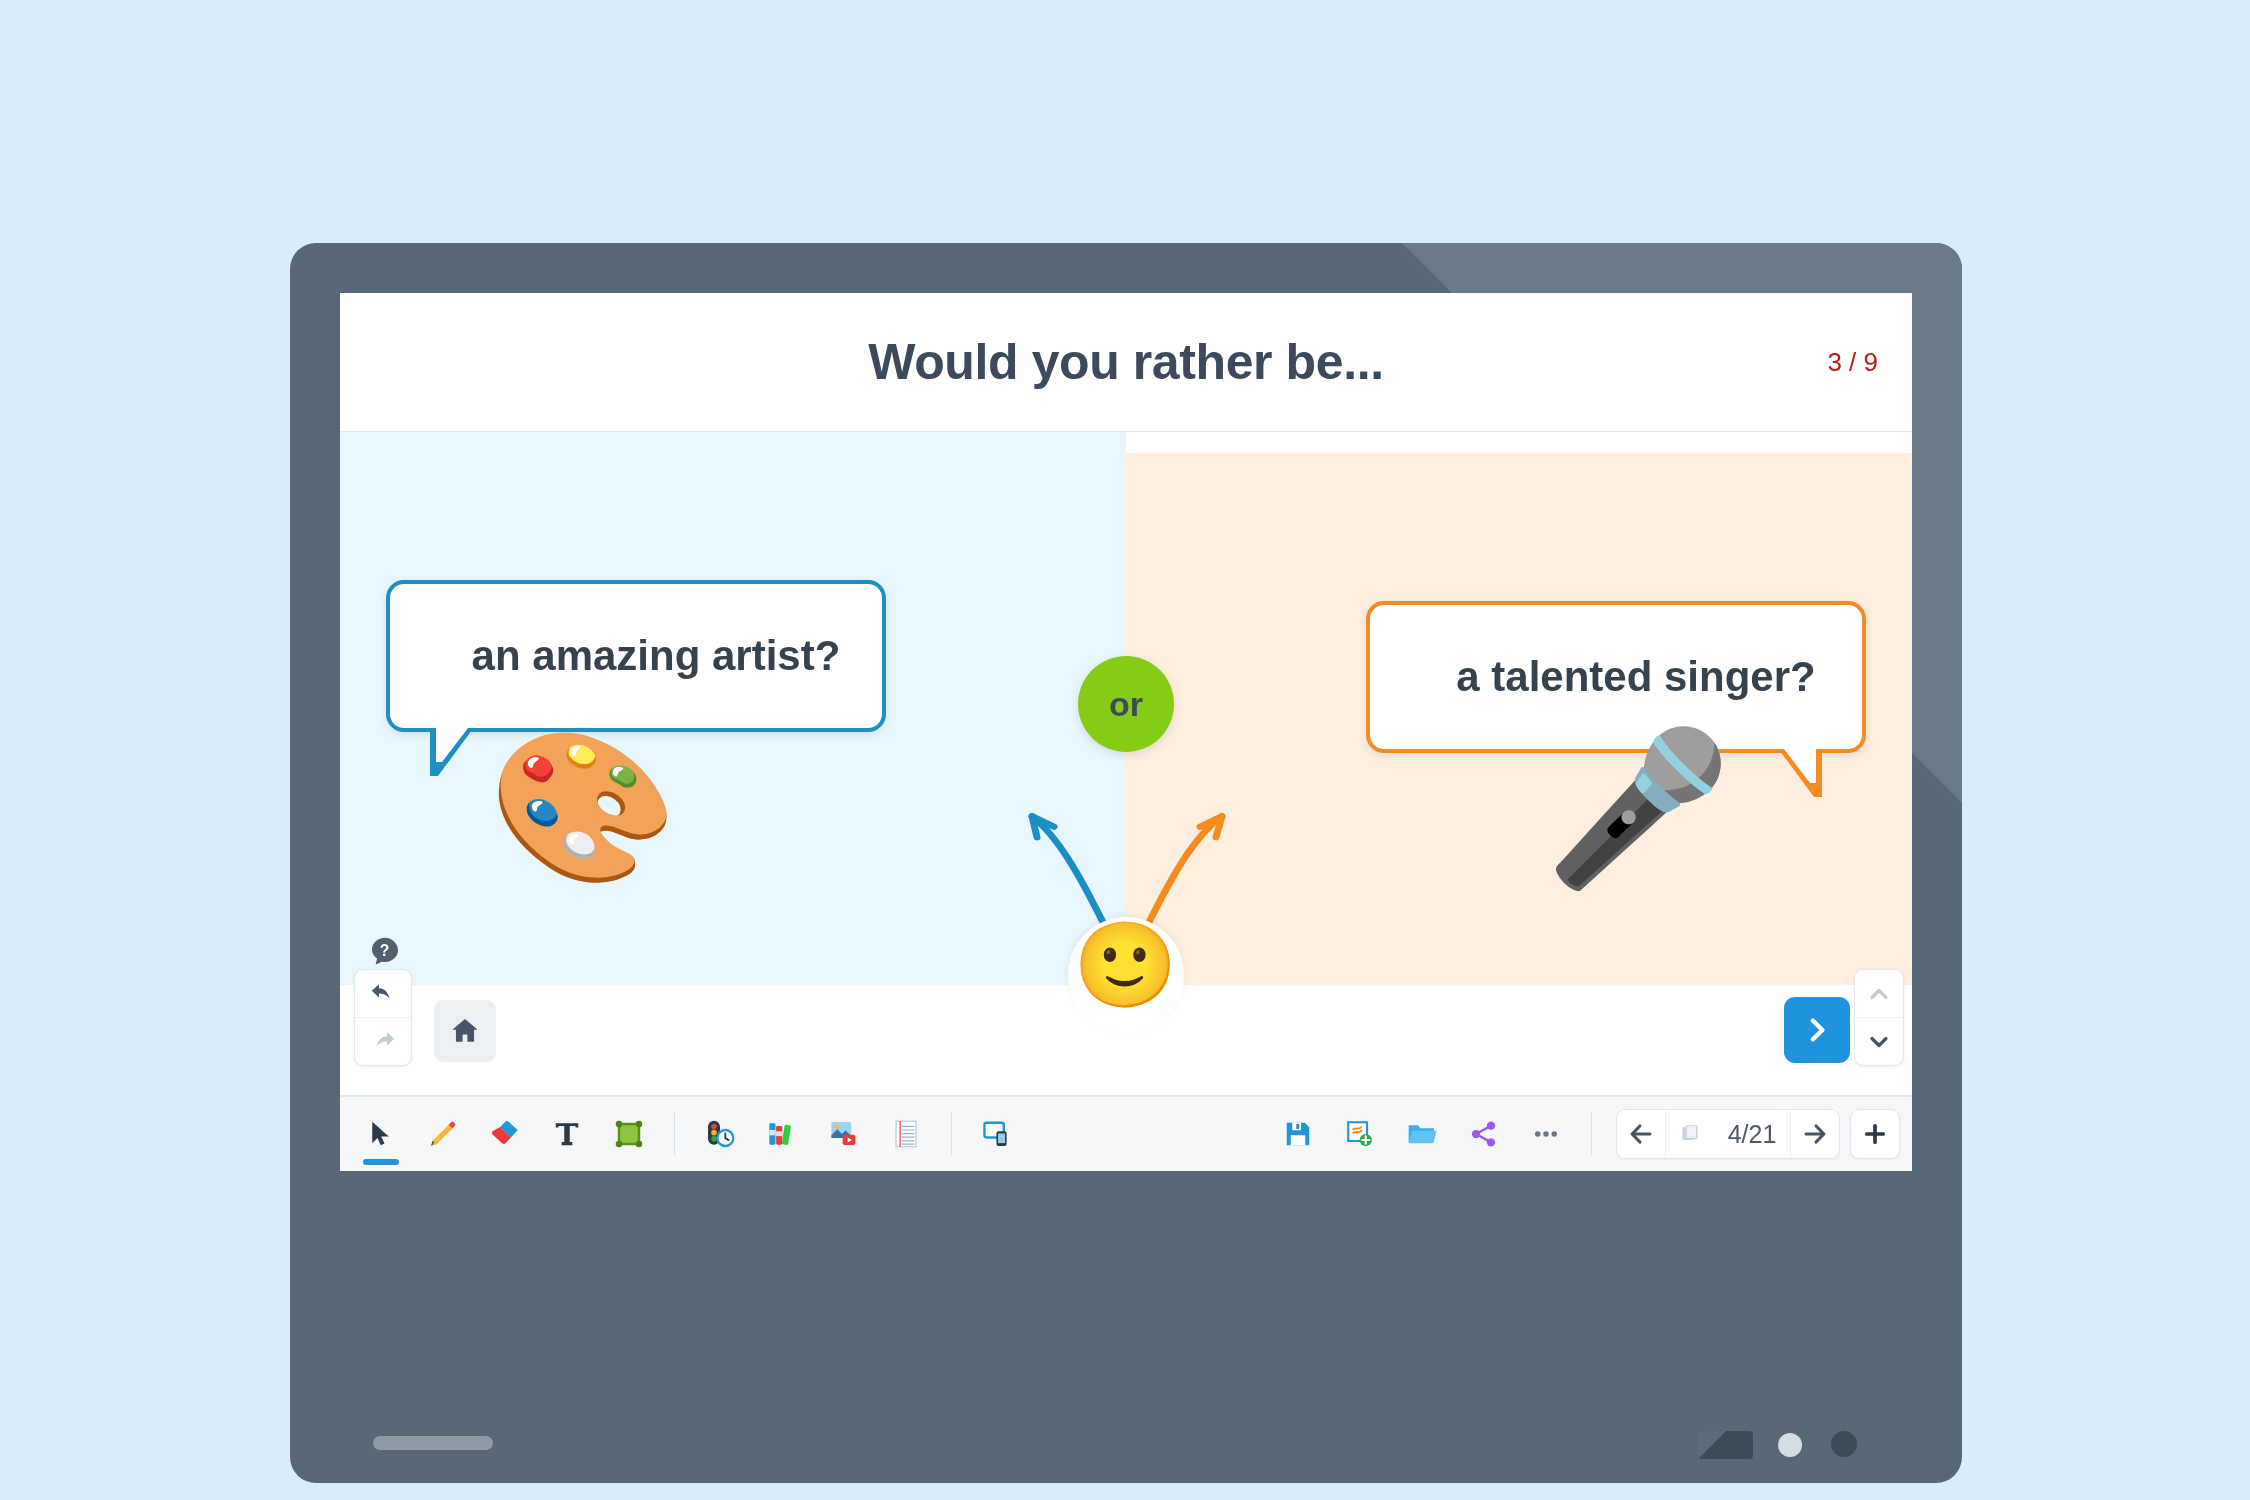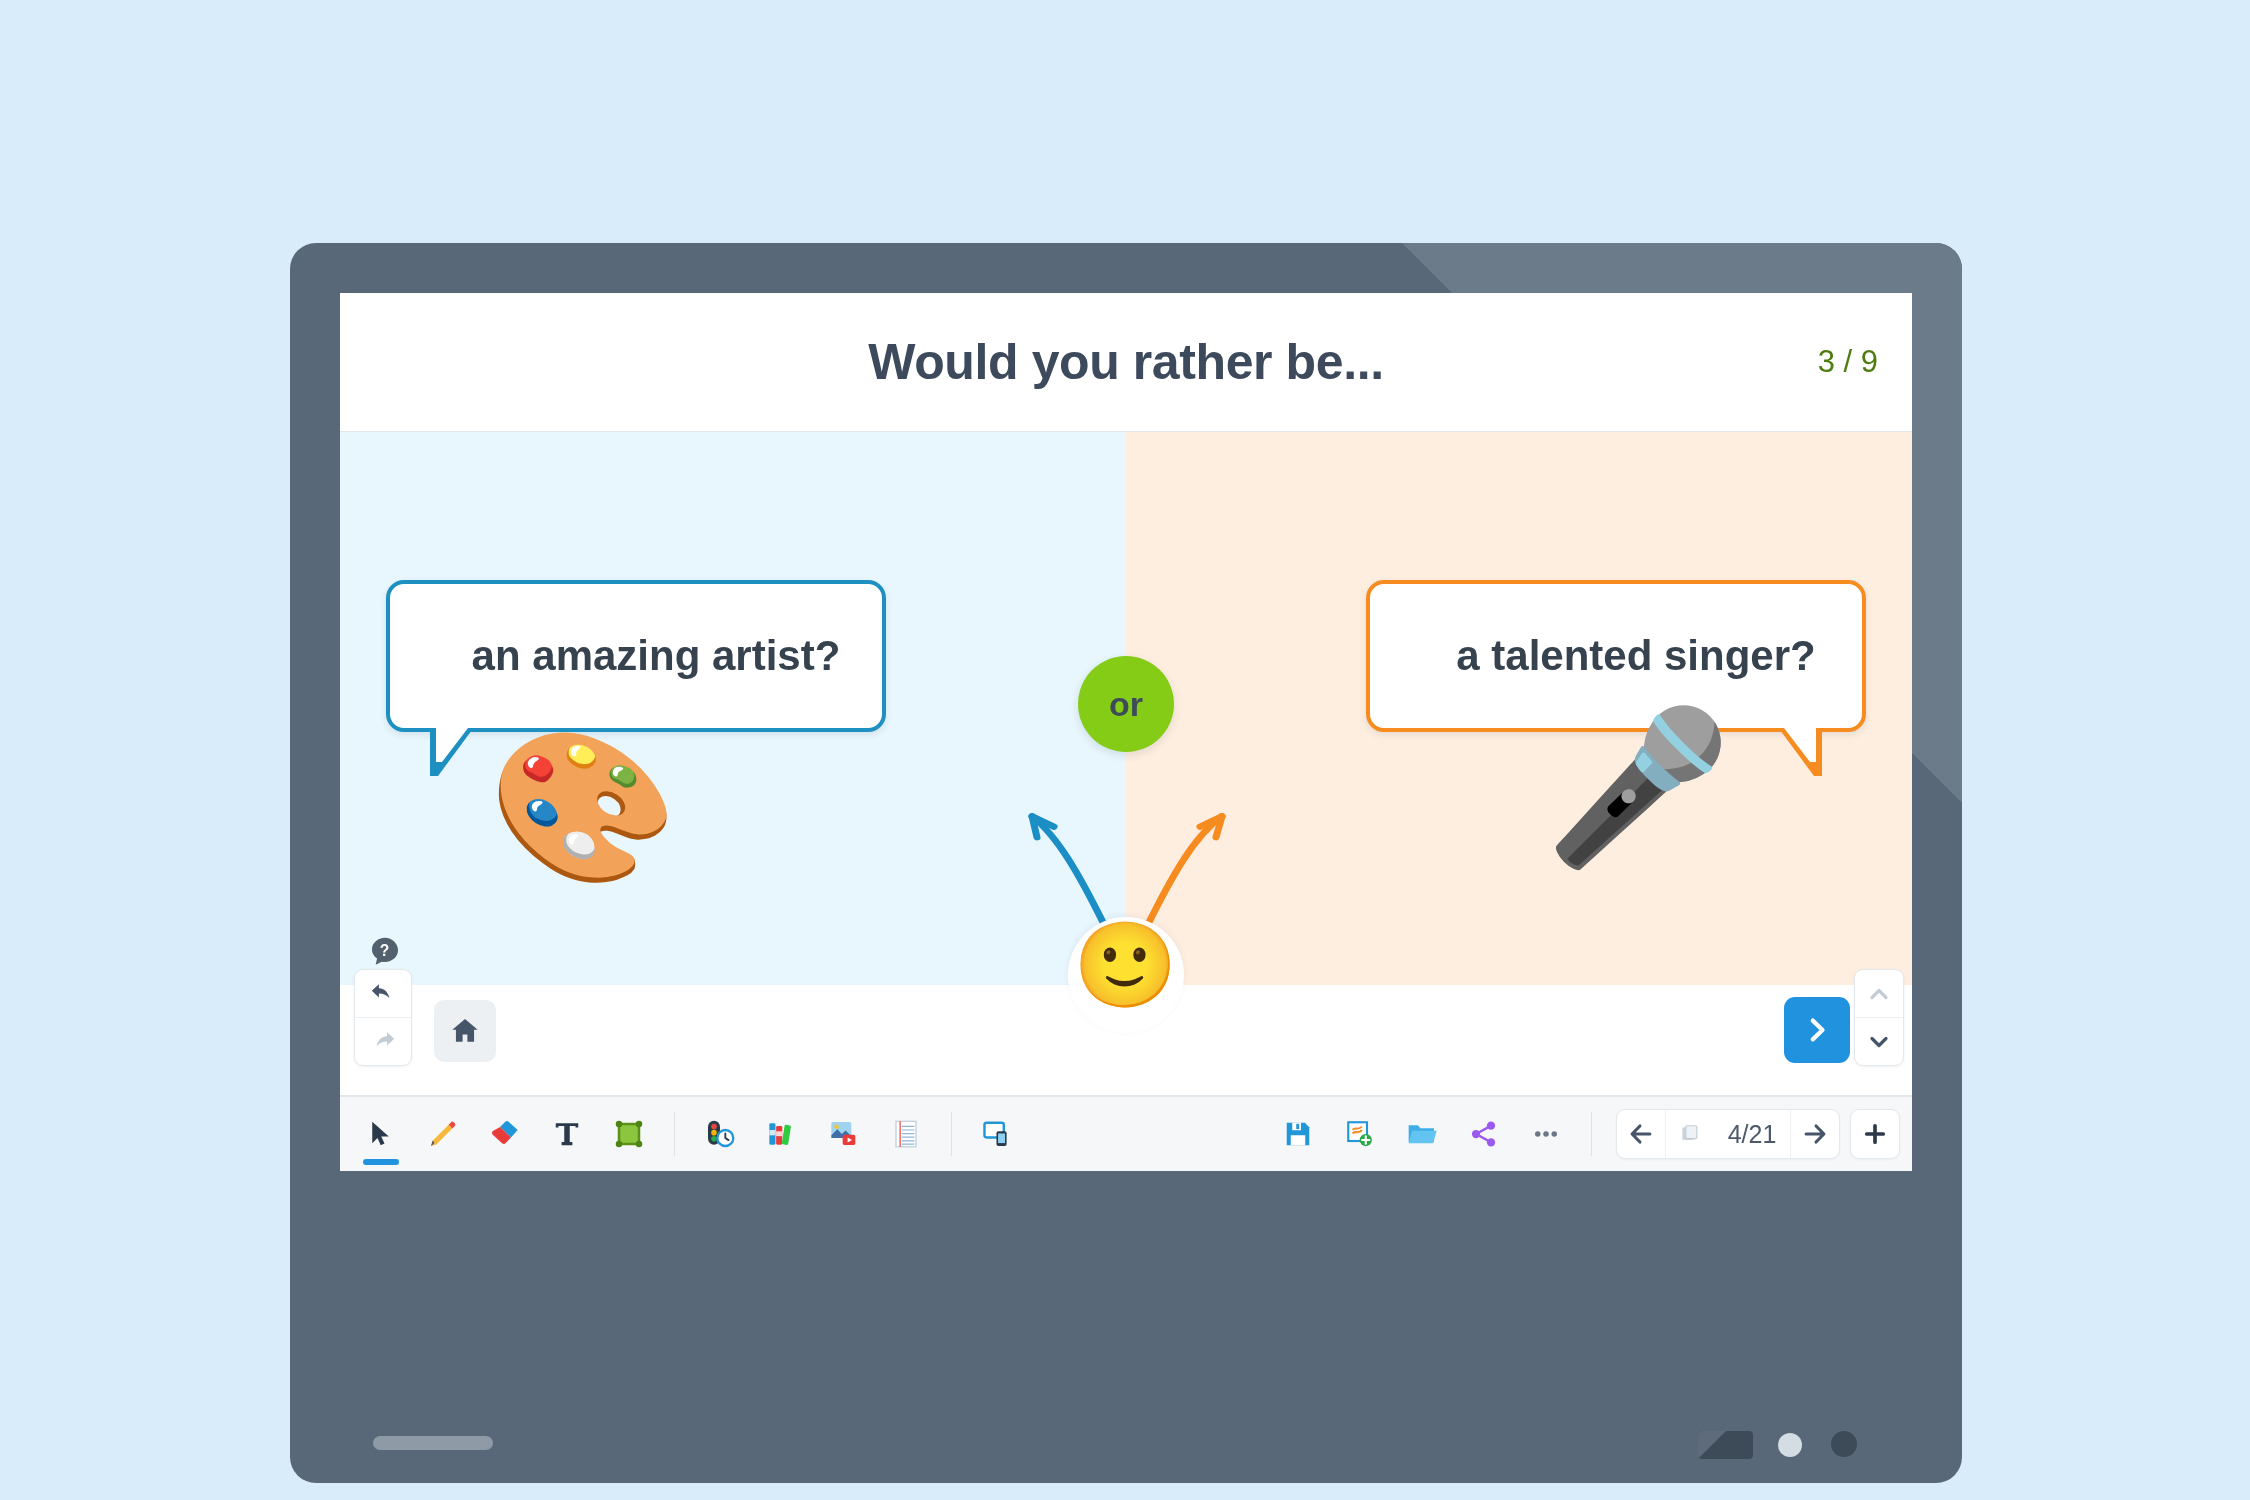--- a/index.html
+++ b/index.html
@@ -109,38 +109,38 @@
     font-size: 50px;
     font-weight: bold;
     color: #3d4a5c;
     letter-spacing: -0.4px;
   }
   #slide-counter {
     position: absolute;
     right: 34px;
     top: 50%;
     transform: translateY(-50%);
-    font-size: 31px;
-    color: #4d7c0f;
+    font-size: 26px;
+    color: #b91c1c;
     font-weight: normal;
   }
 
   
   #slide-canvas {
     position: relative;
     flex: 1 1 auto;
     display: flex;
   }
   .panel {
     position: relative;
     flex: 1 1 50%;
     height: 100%;
   }
   #panel-left { background: #e8f6fd; }
-  #panel-right { background: #feeee0; }
+  #panel-right { background: #feeee0; margin-top: 21px; }
 
   
   .bubble {
     position: absolute;
     top: 148px;
     background: #ffffff;
     border-radius: 18px;
     border: 4px solid #0f172a;
     box-sizing: border-box;
     display: flex;

